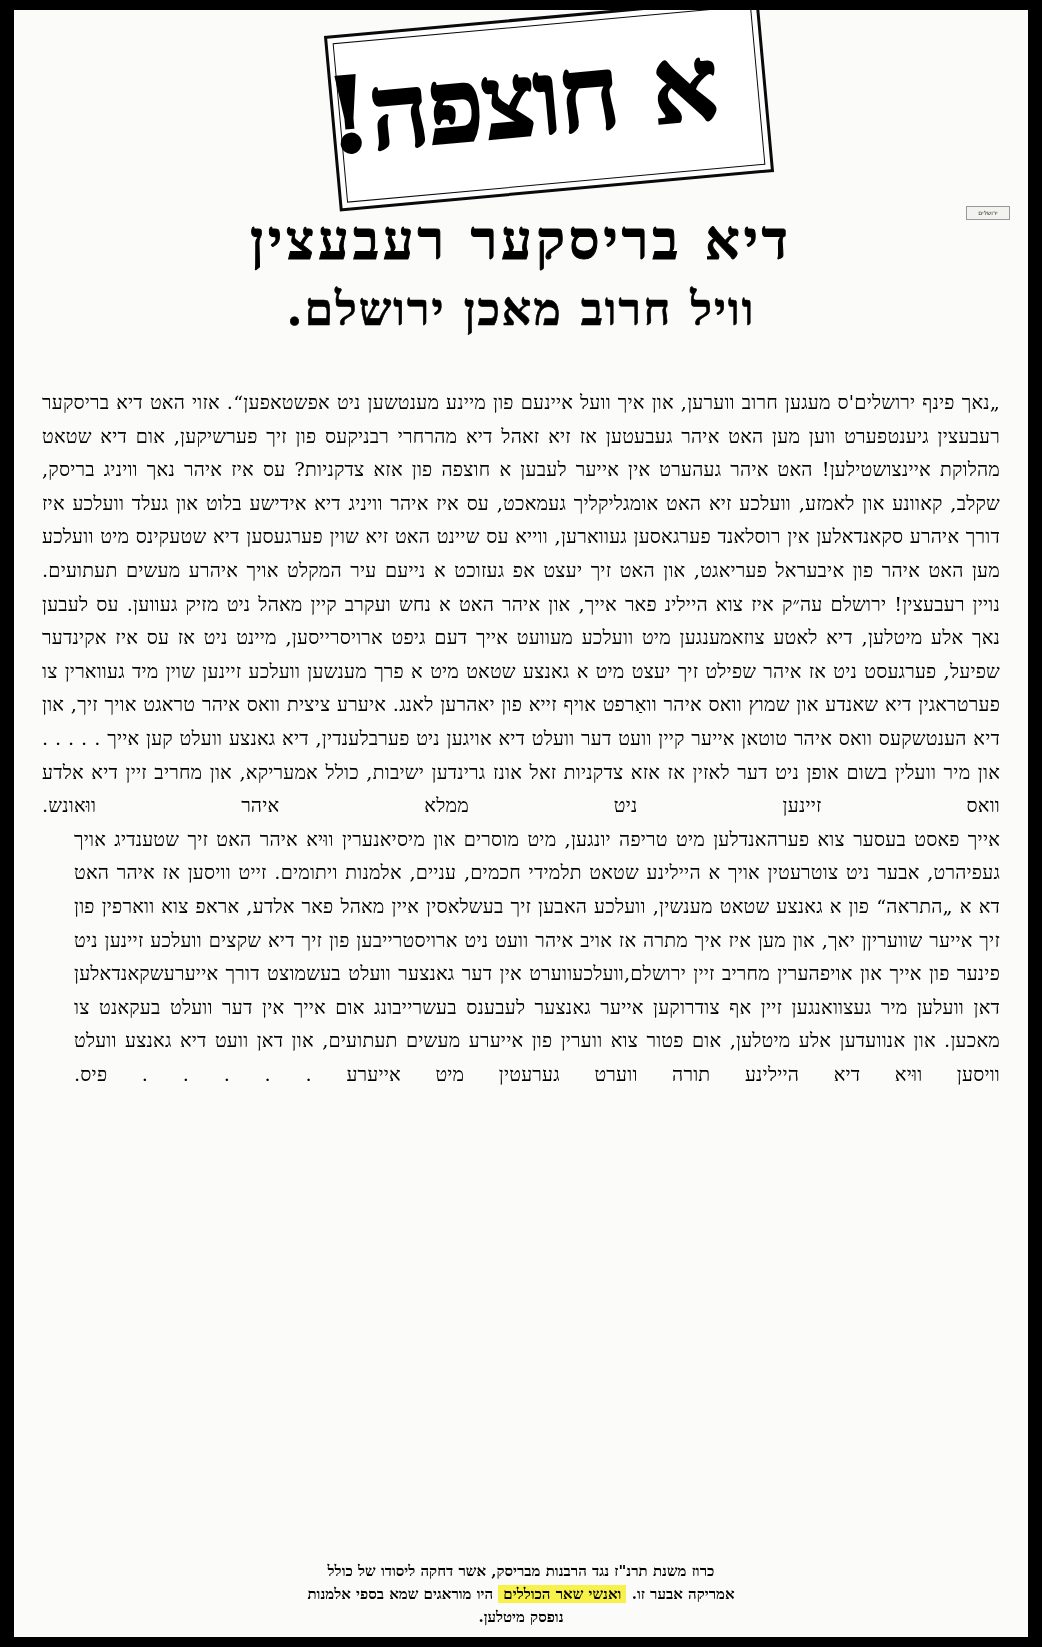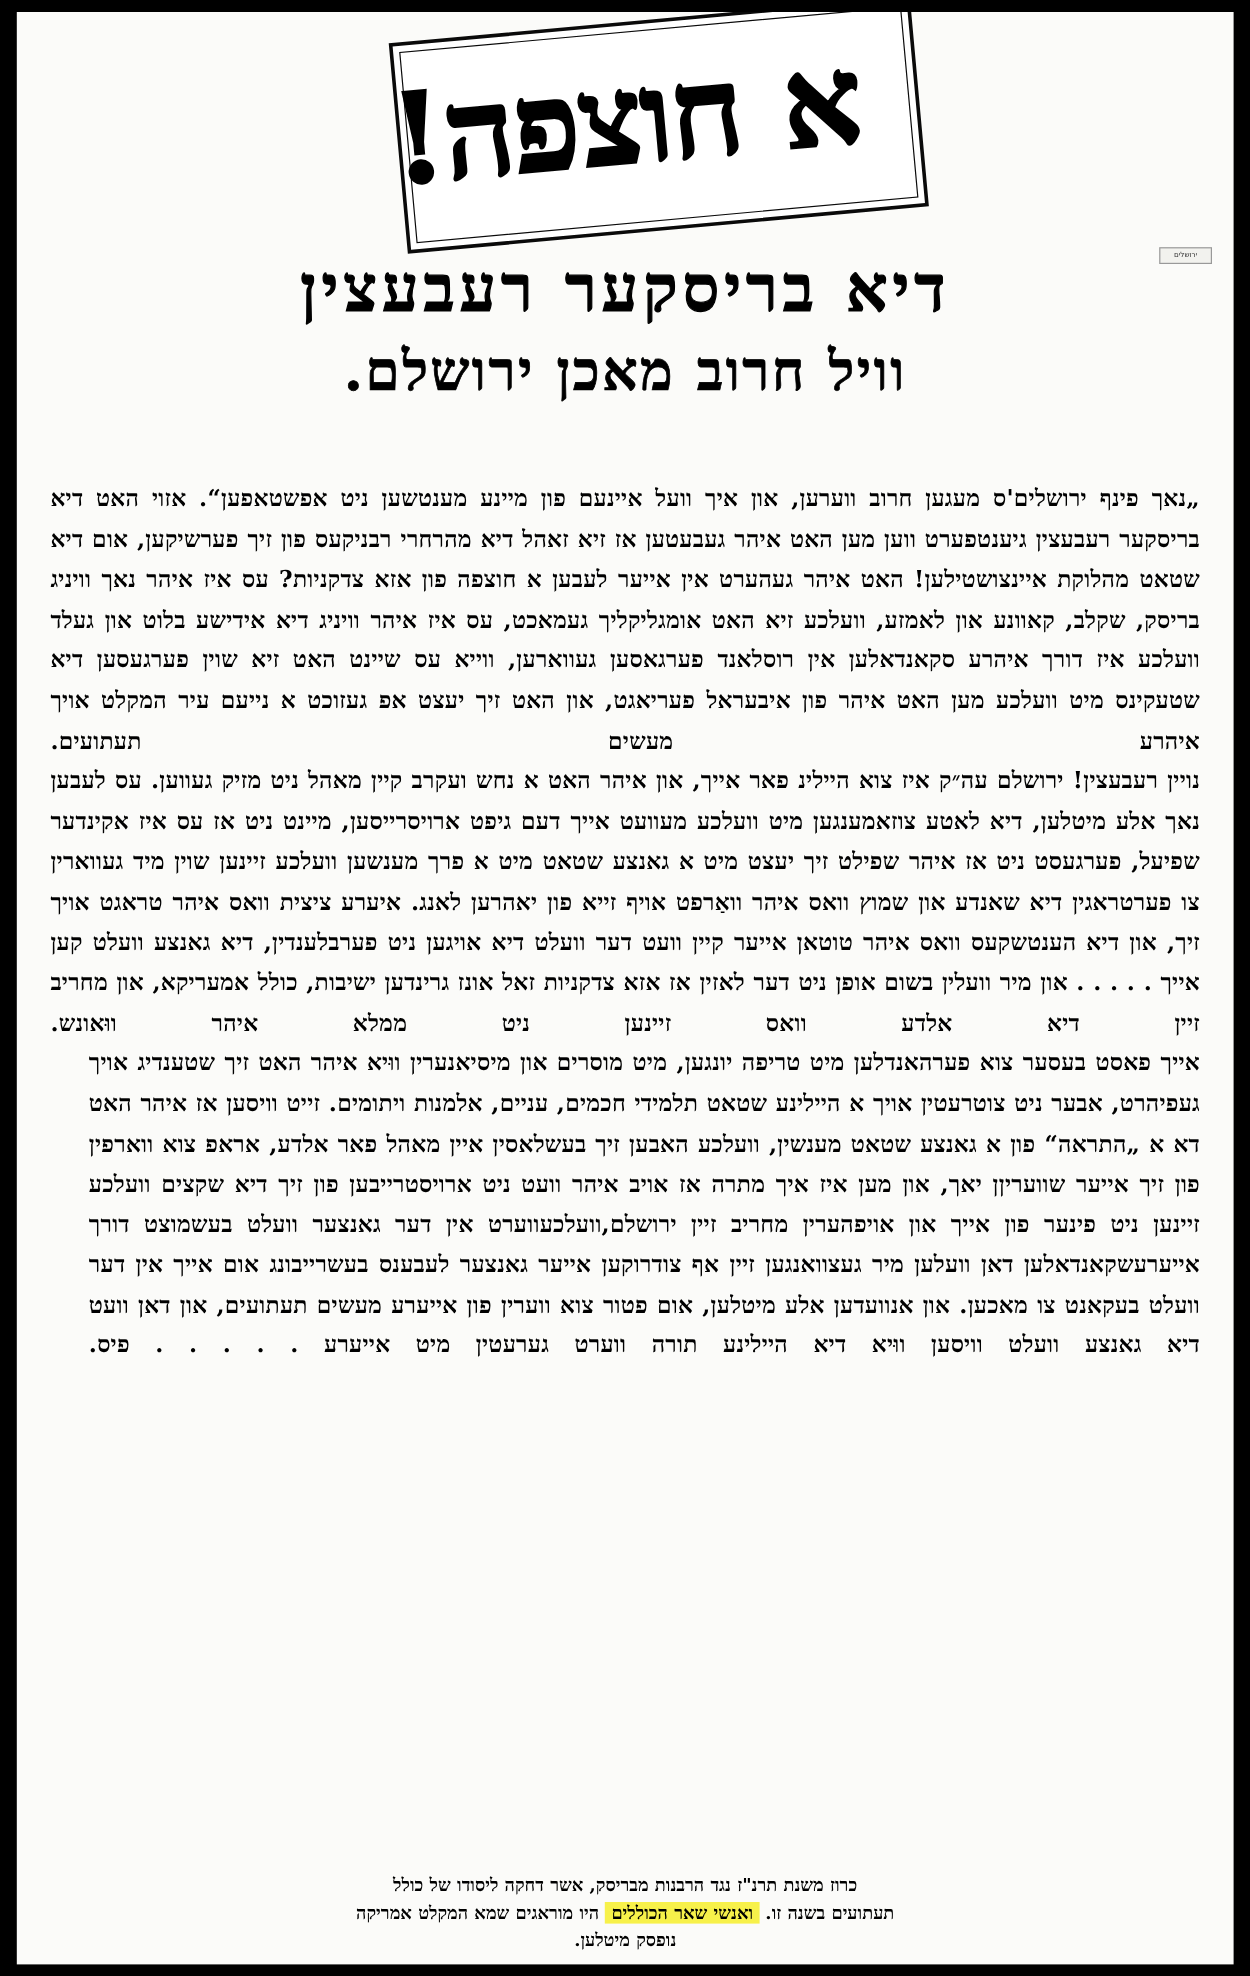--- a/index.html
+++ b/index.html
@@ -100,29 +100,29 @@
     border: 1px solid #999;
     background: #f2f2ee;
     direction: rtl;
     overflow: hidden;
   }
   
   .body {
     position: absolute;
     left: 28px;
     right: 28px;
-    top: 389px;
+    top: 376px;
     direction: rtl;
     text-align: justify;
     color: #000;
     font-family: "DejaVu Serif", serif;
     font-size: 19.4px;
     line-height: 33.6px;
     letter-spacing: 0.2px;
-    font-weight: 700;
+    font-weight: 400;
   }
   .body p {
     margin: 0 0 0 0;
     text-align: justify;
     text-align-last: justify;
   }
   .body p.last-left {
     text-align-last: justify;
     margin-left: 32px;
   }
@@ -163,18 +163,18 @@
     </div>
 
     <div class="body">
       <p>„נאך פינף ירושלים'ס מעגען חרוב ווערען, און איך וועל איינעם פון מיינע מענטשען ניט אפשטאפען“. אזוי האט דיא בריסקער רעבעצין גיענטפערט ווען מען האט איהר געבעטען אז זיא זאהל דיא מהרחרי רבניקעס פון זיך פערשיקען, אום דיא שטאט מהלוקת איינצושטילען! האט איהר געהערט אין אייער לעבען א חוצפה פון אזא צדקניות? עס איז איהר נאך וויניג בריסק, שקלב, קאוונע און לאמזע, וועלכע זיא האט אומגליקליך געמאכט, עס איז איהר וויניג דיא אידישע בלוט און געלד וועלכע איז דורך איהרע סקאנדאלען אין רוסלאנד פערגאסען געווארען, ווייא עס שיינט האט זיא שוין פערגעסען דיא שטעקינס מיט וועלכע מען האט איהר פון איבעראל פעריאגט, און האט זיך יעצט אפ געזוכט א נייעם עיר המקלט אויך איהרע מעשים תעתועים.</p>
       <p>נויין רעבעצין! ירושלם עה״ק איז צוא היילינ פאר אייך, און איהר האט א נחש ועקרב קיין מאהל ניט מזיק געווען. עס לעבען נאך אלע מיטלען, דיא לאטע צוזאמענגען מיט וועלכע מעוועט אייך דעם גיפט ארויסרייסען, מיינט ניט אז עס איז אקינדער שפיעל, פערגעסט ניט אז איהר שפילט זיך יעצט מיט א גאנצע שטאט מיט א פרך מענשען וועלכע זיינען שוין מיד געווארין צו פערטראגין דיא שאנדע און שמוץ וואס איהר וואַרפט אויף זייא פון יאהרען לאנג. איערע ציצית וואס איהר טראגט אויך זיך, און דיא הענטשקעס וואס איהר טוטאן אייער קיין וועט דער וועלט דיא אויגען ניט פערבלענדין, דיא גאנצע וועלט קען אייך . . . . . און מיר וועלין בשום אופן ניט דער לאזין אז אזא צדקניות זאל אונז גרינדען ישיבות, כולל אמעריקא, און מחריב זיין דיא אלדע וואס זיינען ניט ממלא איהר ווּאונש.</p>
       <p class="last-left">אייך פאסט בעסער צוא פערהאנדלען מיט טריפה יונגען, מיט מוסרים און מיסיאנערין ווּיא איהר האט זיך שטענדיג אויך געפיהרט, אבער ניט צוטרעטין אויך א היילינע שטאט תלמידי חכמים, עניים, אלמנות ויתומים. זייט וויסען אז איהר האט דא א „התראה“ פון א גאנצע שטאט מענשין, וועלכע האבען זיך בעשלאסין איין מאהל פאר אלדע, אראפ צוא ווארפין פון זיך אייער שוועריןן יאך, און מען איז איך מתרה אז אויב איהר וועט ניט ארויסטרייבען פון זיך דיא שקצים וועלכע זיינען ניט פינער פון אייך און אויפהערין מחריב זיין ירושלם,וועלכעווערט אין דער גאנצער וועלט בעשמוצט דורך אייערעשקאנדאלען דאן וועלען מיר געצוואנגען זיין אף צודרוקען אייער גאנצער לעבענס בעשרייבונג אום אייך אין דער וועלט בעקאנט צו מאכען. און אנוועדען אלע מיטלען, אום פטור צוא ווערין פון אייערע מעשים תעתועים, און דאן וועט דיא גאנצע וועלט וויסען ווּיא דיא היילינע תורה ווערט גערעטין מיט אייערע . . . . . פיס.</p>
     </div>
 
     <div class="footer">
       <span class="line">כרוז משנת תרנ"ז נגד הרבנות מבריסק, אשר דחקה ליסודו של כולל</span>
-      <span class="line"><span>תעתועים בשנה זו. </span><span class="hl">ואנשי שאר הכוללים</span><span> היו מוראגים שמא המקלט אמריקה</span></span>
+      <span class="line"><span>אמריקה אבער זו. </span><span class="hl">ואנשי שאר הכוללים</span><span> היו מוראגים שמא בספי אלמנות</span></span>
       <span class="line">נופסק מיטלען.</span>
     </div>
 
   </div>
 </div>
 
 </body></html>

